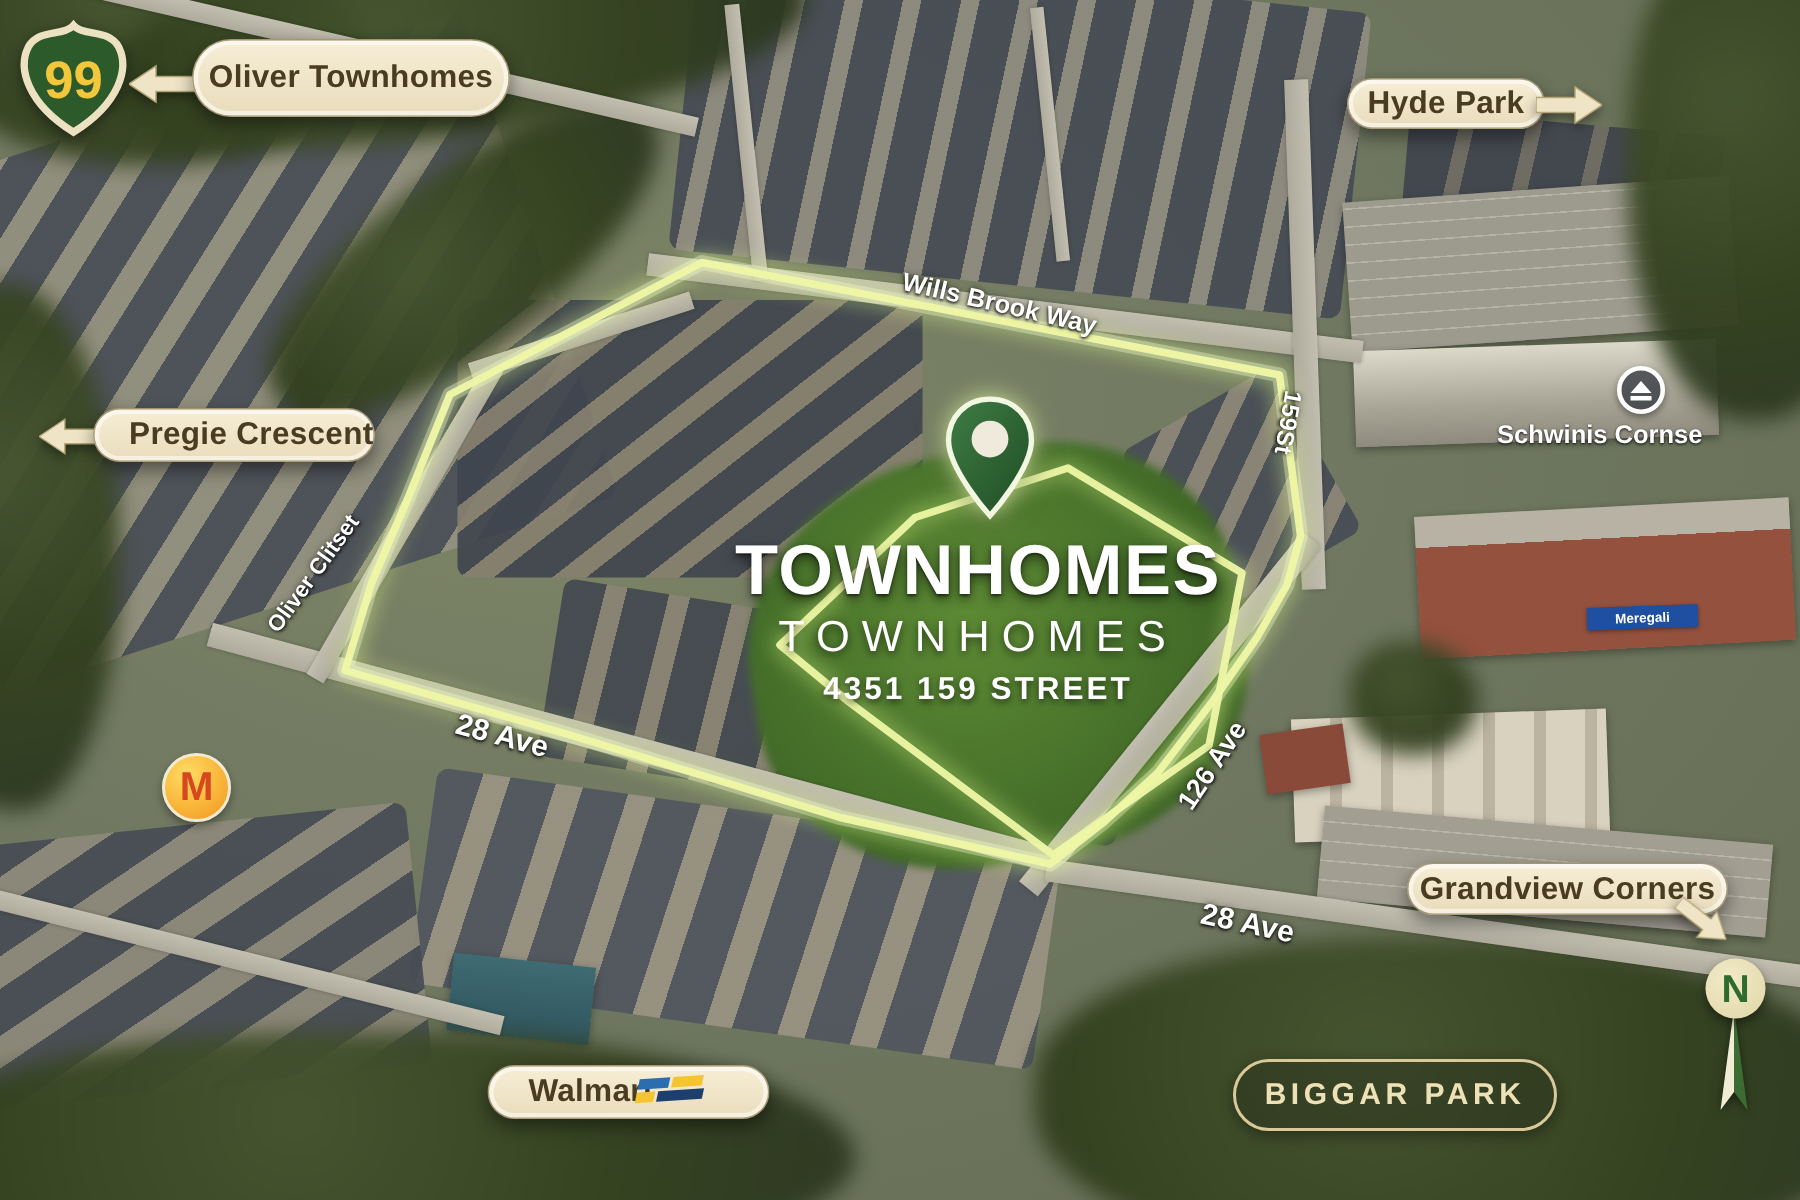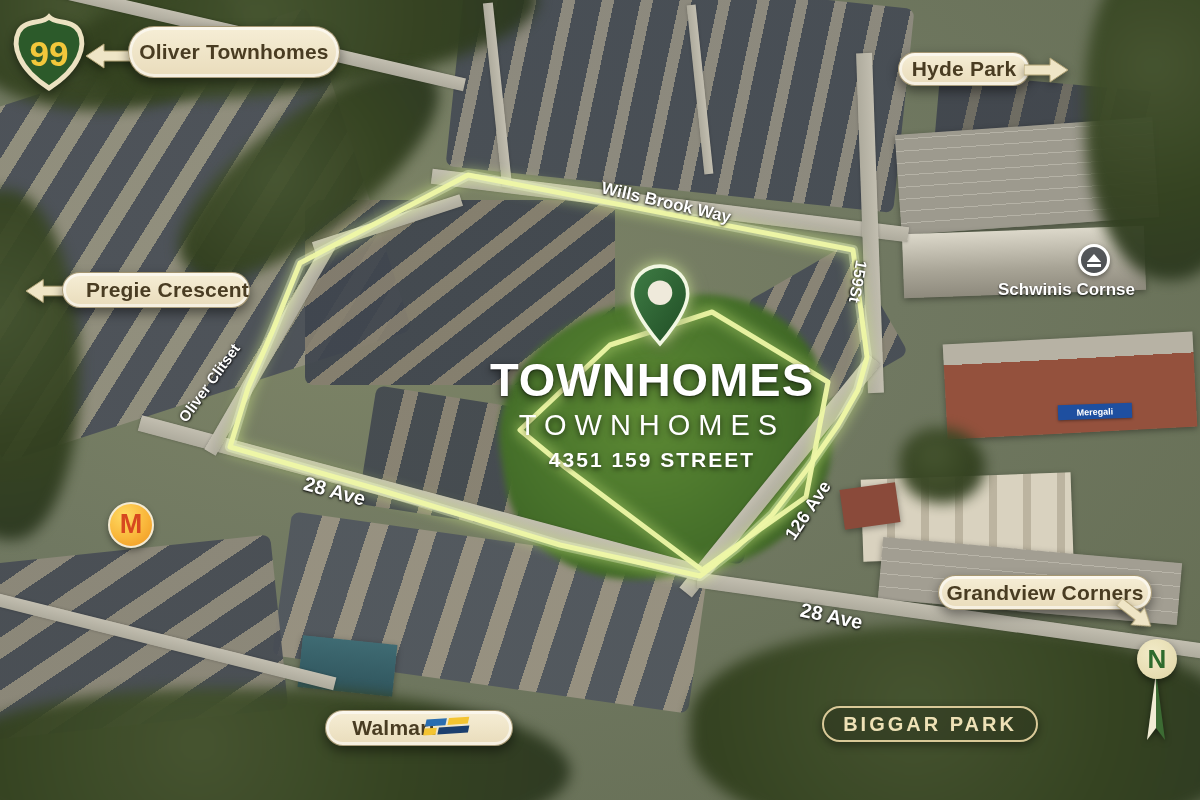--- a/index.html
+++ b/index.html
@@ -202,21 +202,21 @@
       </div>
   </div>
 
   <div class="pill" style="left:938px;top:575px;width:214px;height:35px;">
     <span>Grandview Corners</span>
   </div>
   <svg class="arrow-svg" width="40" height="24" viewBox="0 0 44 26" style="left:1115px;top:602px;transform:rotate(38deg);">
     <polygon points="0,8 26,8 26,1 44,13 26,25 26,18 0,18" fill="#efe5c6" stroke="#b3a577" stroke-width="1"></polygon>
   </svg>
 
-  <div class="pill outline-style" style="left:822px;top:706px;width:216px;height:36px;">
+  <div class="pill outline-style" style="left:822px;top:706px;width:216px;height:48px;">
     <span>BIGGAR PARK</span>
   </div>
 
   <div class="street" style="left:600px;top:193px;font-size:17px;transform:rotate(13deg);">Wills Brook Way</div>
   <div class="street" style="left:870px;top:262px;font-size:16px;transform:rotate(100deg);transform-origin:left top;">159St</div>
   <div class="street" style="left:775px;top:500px;font-size:18px;transform:rotate(-56deg);">126 Ave</div>
   <div class="street" style="left:303px;top:480px;font-size:20px;transform:rotate(15deg);">28 Ave</div>
   <div class="street" style="left:800px;top:605px;font-size:20px;transform:rotate(12deg);">28 Ave</div>
   <div class="street" style="left:175px;top:415px;font-size:15px;transform:rotate(-54deg);transform-origin:left top;">Oliver Clitset</div>
 

